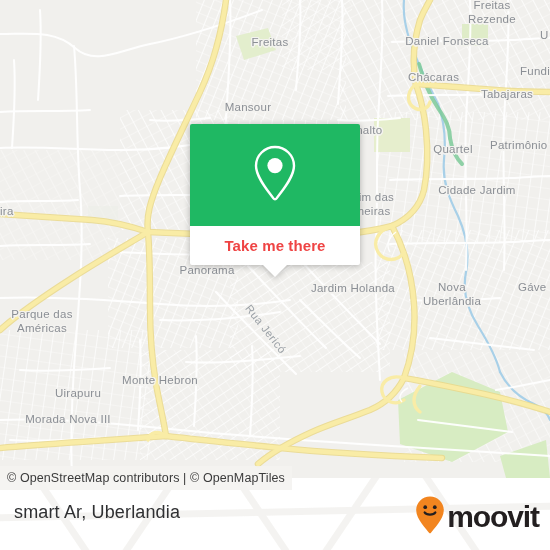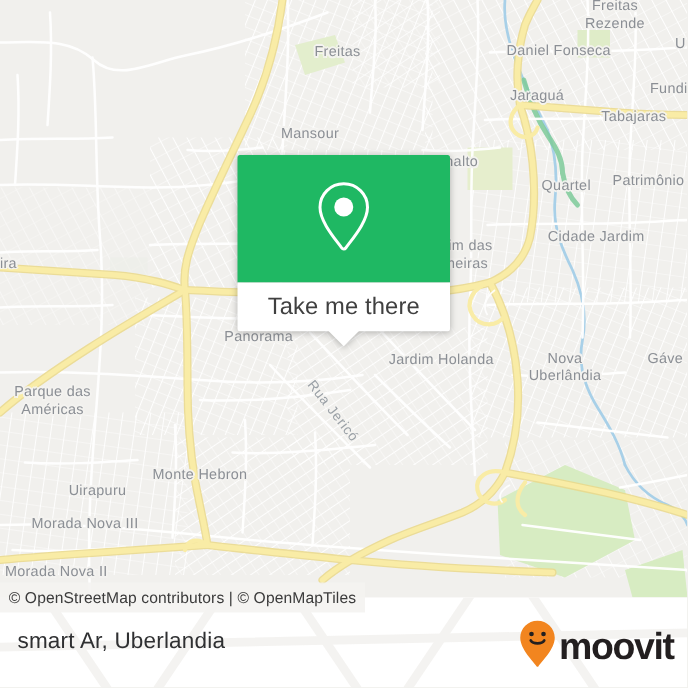--- a/index.html
+++ b/index.html
@@ -46,21 +46,21 @@
   }
   #popup-head{
     height:102px;background:#1fb863;
     border-radius:2px 2px 0 0;
     display:flex;align-items:center;justify-content:center;
   }
   #popup-body{
     background:#fff;height:39px;border-radius:0 0 2px 2px;
     display:flex;align-items:center;justify-content:center;
   }
-  #popup-label{font-size:19px;color:#404040;letter-spacing:.1px;}
+  #popup-label{font-size:15px;color:#ef4444;letter-spacing:.1px;font-weight:bold;}
   #popup-tail{
     position:absolute;left:50%;bottom:-12px;transform:translateX(-50%);
     width:0;height:0;border-left:13px solid transparent;border-right:13px solid transparent;
     border-top:13px solid #fff;
   }
 
   
   #attrib{
     position:absolute;left:0;top:466px;height:24px;
     background:rgba(244,243,240,.88);
@@ -254,21 +254,21 @@
         <div>Freitas</div>
     </div>
     <div class="maplabel" style="left:450px;top:-1px;width:84px;">
       <div>Freitas</div>
         <div>Rezende</div>
     </div>
     <div class="maplabel" style="left:395px;top:35px;width:104px;">
       <div>Daniel Fonseca</div>
     </div>
     <div class="maplabel" style="left:408px;top:71px;width:40px;">
-      <div>Jaraguá</div>
+      <div>Chácaras</div>
     </div>
     <div class="maplabel" style="left:520px;top:65px;width:40px;text-align:left;">
       <div>Fundi</div>
     </div>
     <div class="maplabel" style="left:477px;top:88px;width:60px;">
       <div>Tabajaras</div>
     </div>
     <div class="maplabel" style="left:218px;top:101px;width:60px;">
       <div>Mansour</div>
     </div>
@@ -309,23 +309,20 @@
       <div>ira</div>
     </div>
     <div class="maplabel" style="left:48px;top:387px;width:60px;">
       <div>Uirapuru</div>
     </div>
     <div class="maplabel" style="left:118px;top:374px;width:84px;">
       <div>Monte Hebron</div>
     </div>
     <div class="maplabel" style="left:20px;top:413px;width:96px;">
       <div>Morada Nova III</div>
-    </div>
-    <div class="maplabel" style="left:0px;top:452px;width:90px;">
-      <div>Morada Nova II</div>
     </div>
     <div class="maplabel" style="left:540px;top:29px;width:14px;text-align:left;">
       <div>U</div>
     </div>
 
     <div class="streetlabel" style="left:248px;top:300px;transform:rotate(52deg);transform-origin:left center;">Rua Jericó</div>
   </div>
 
   <div id="popup">
     <div id="popup-head">

